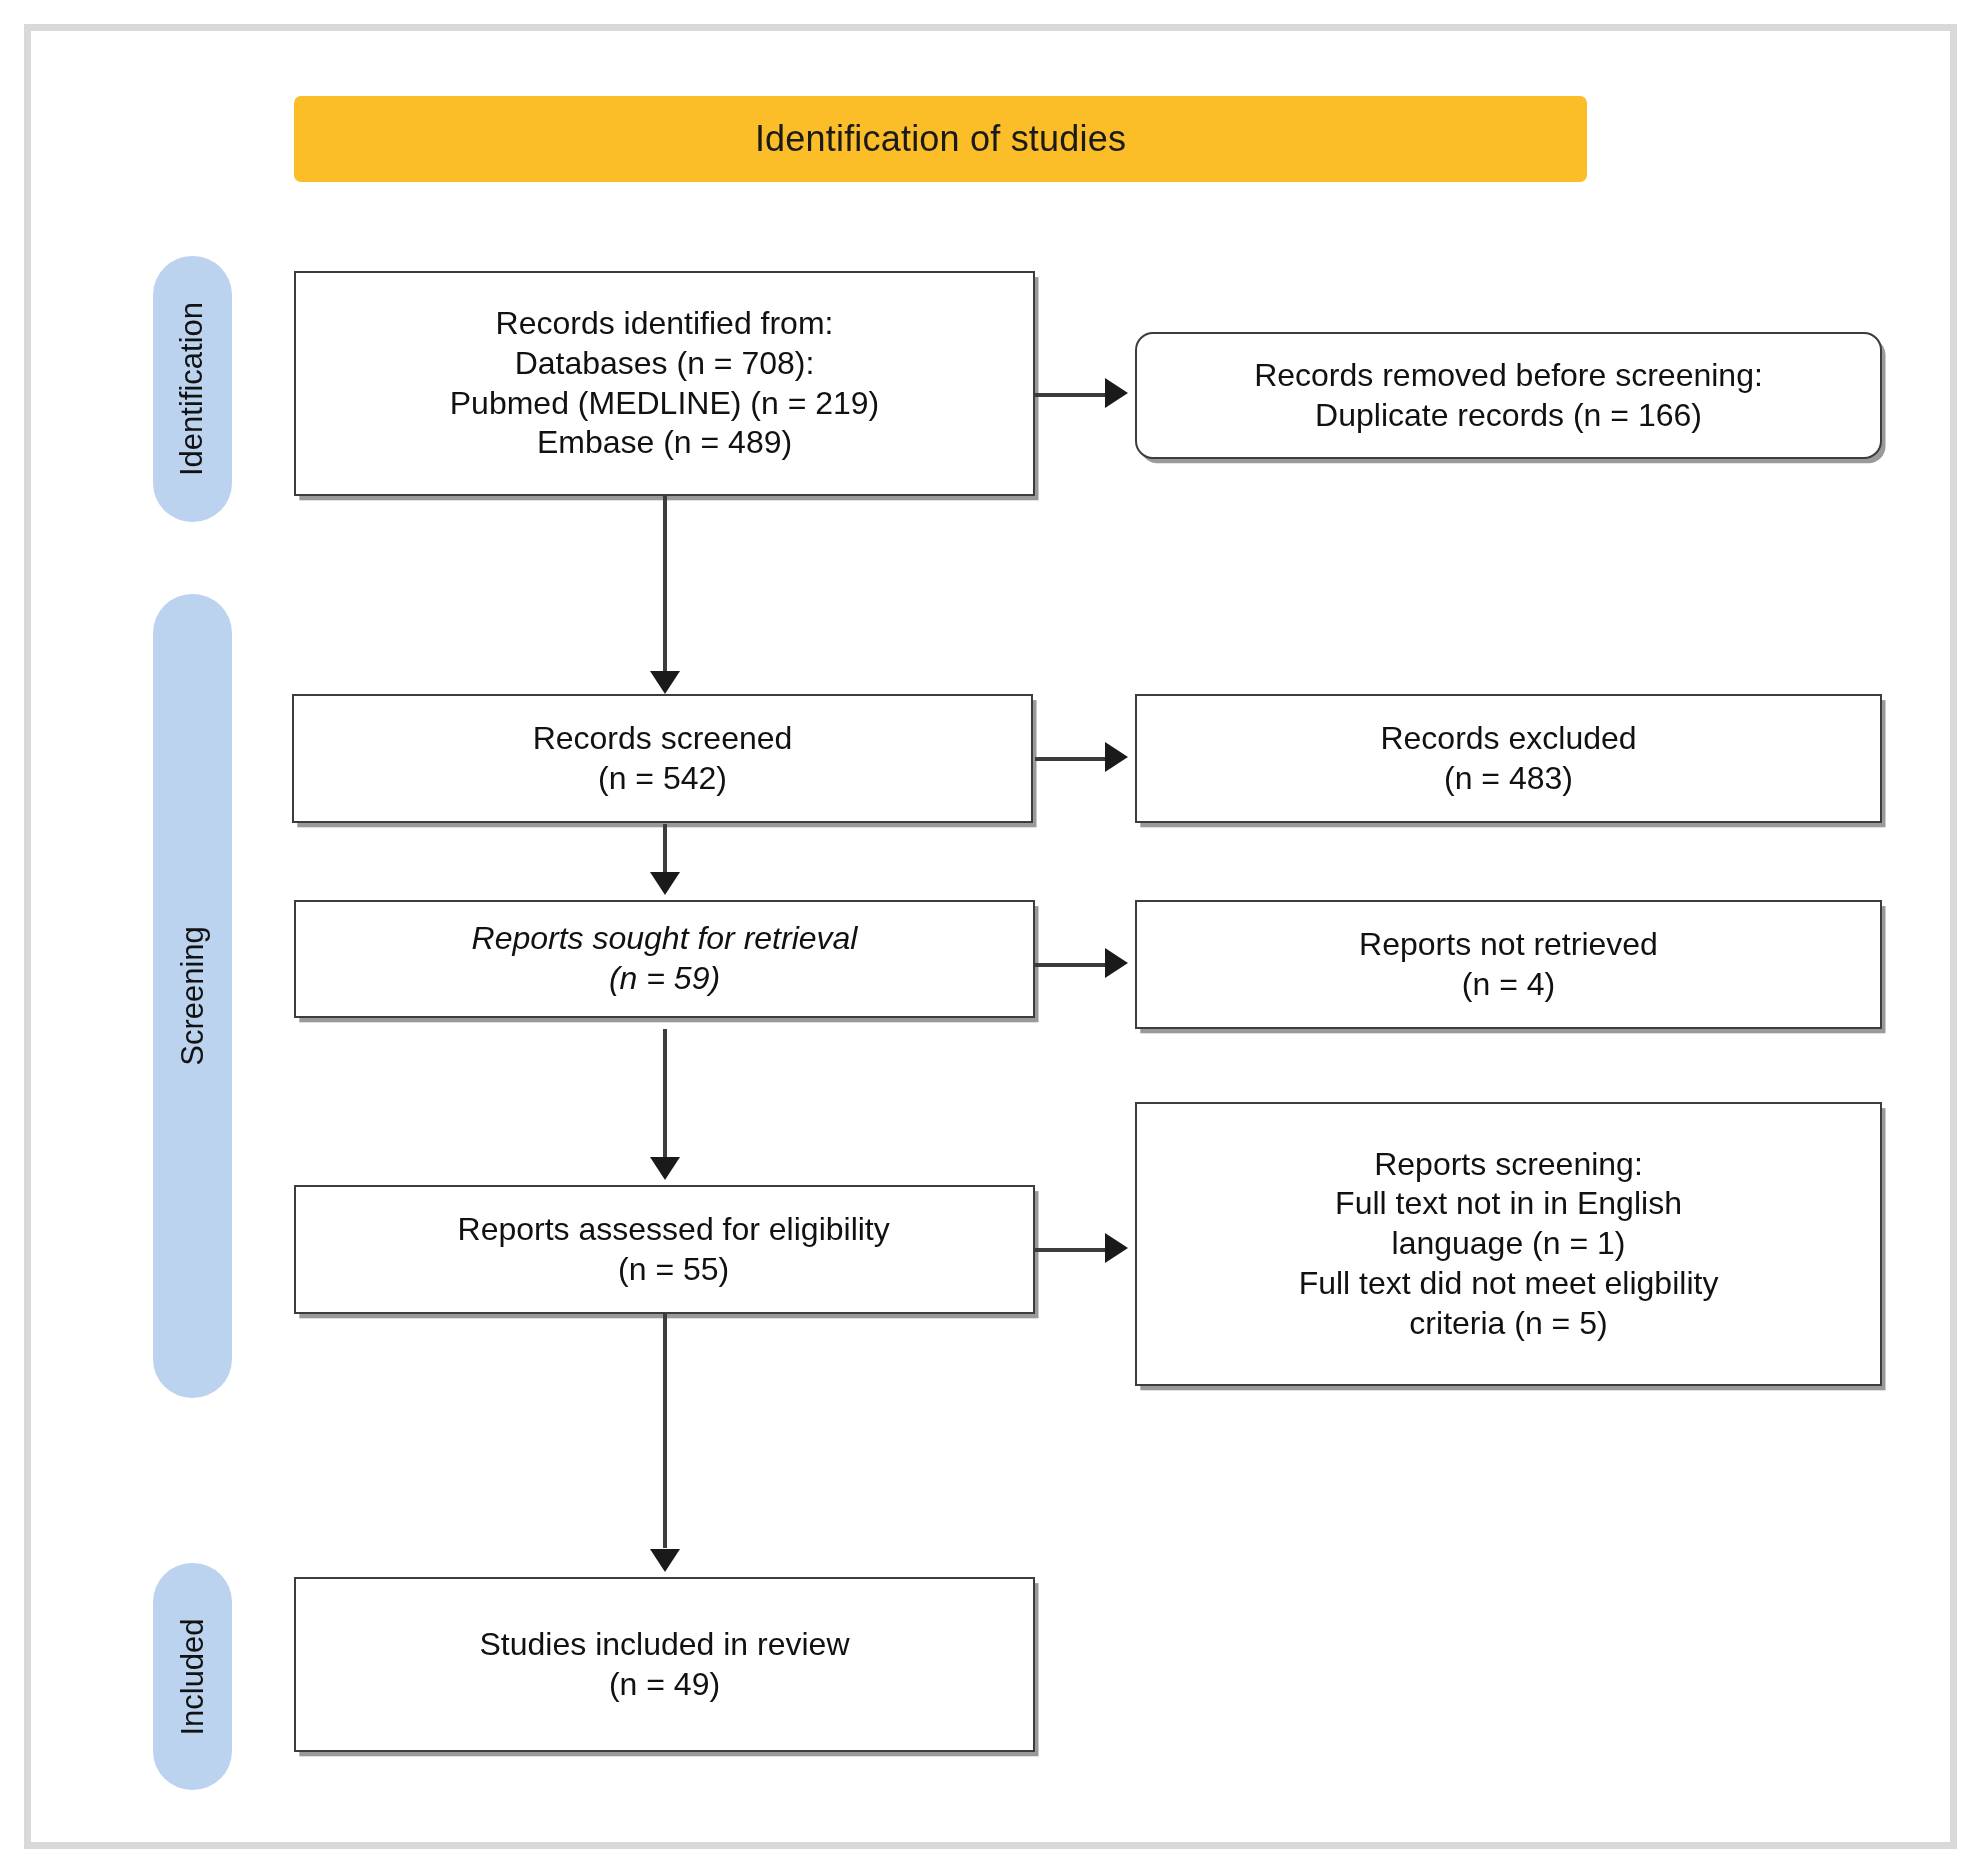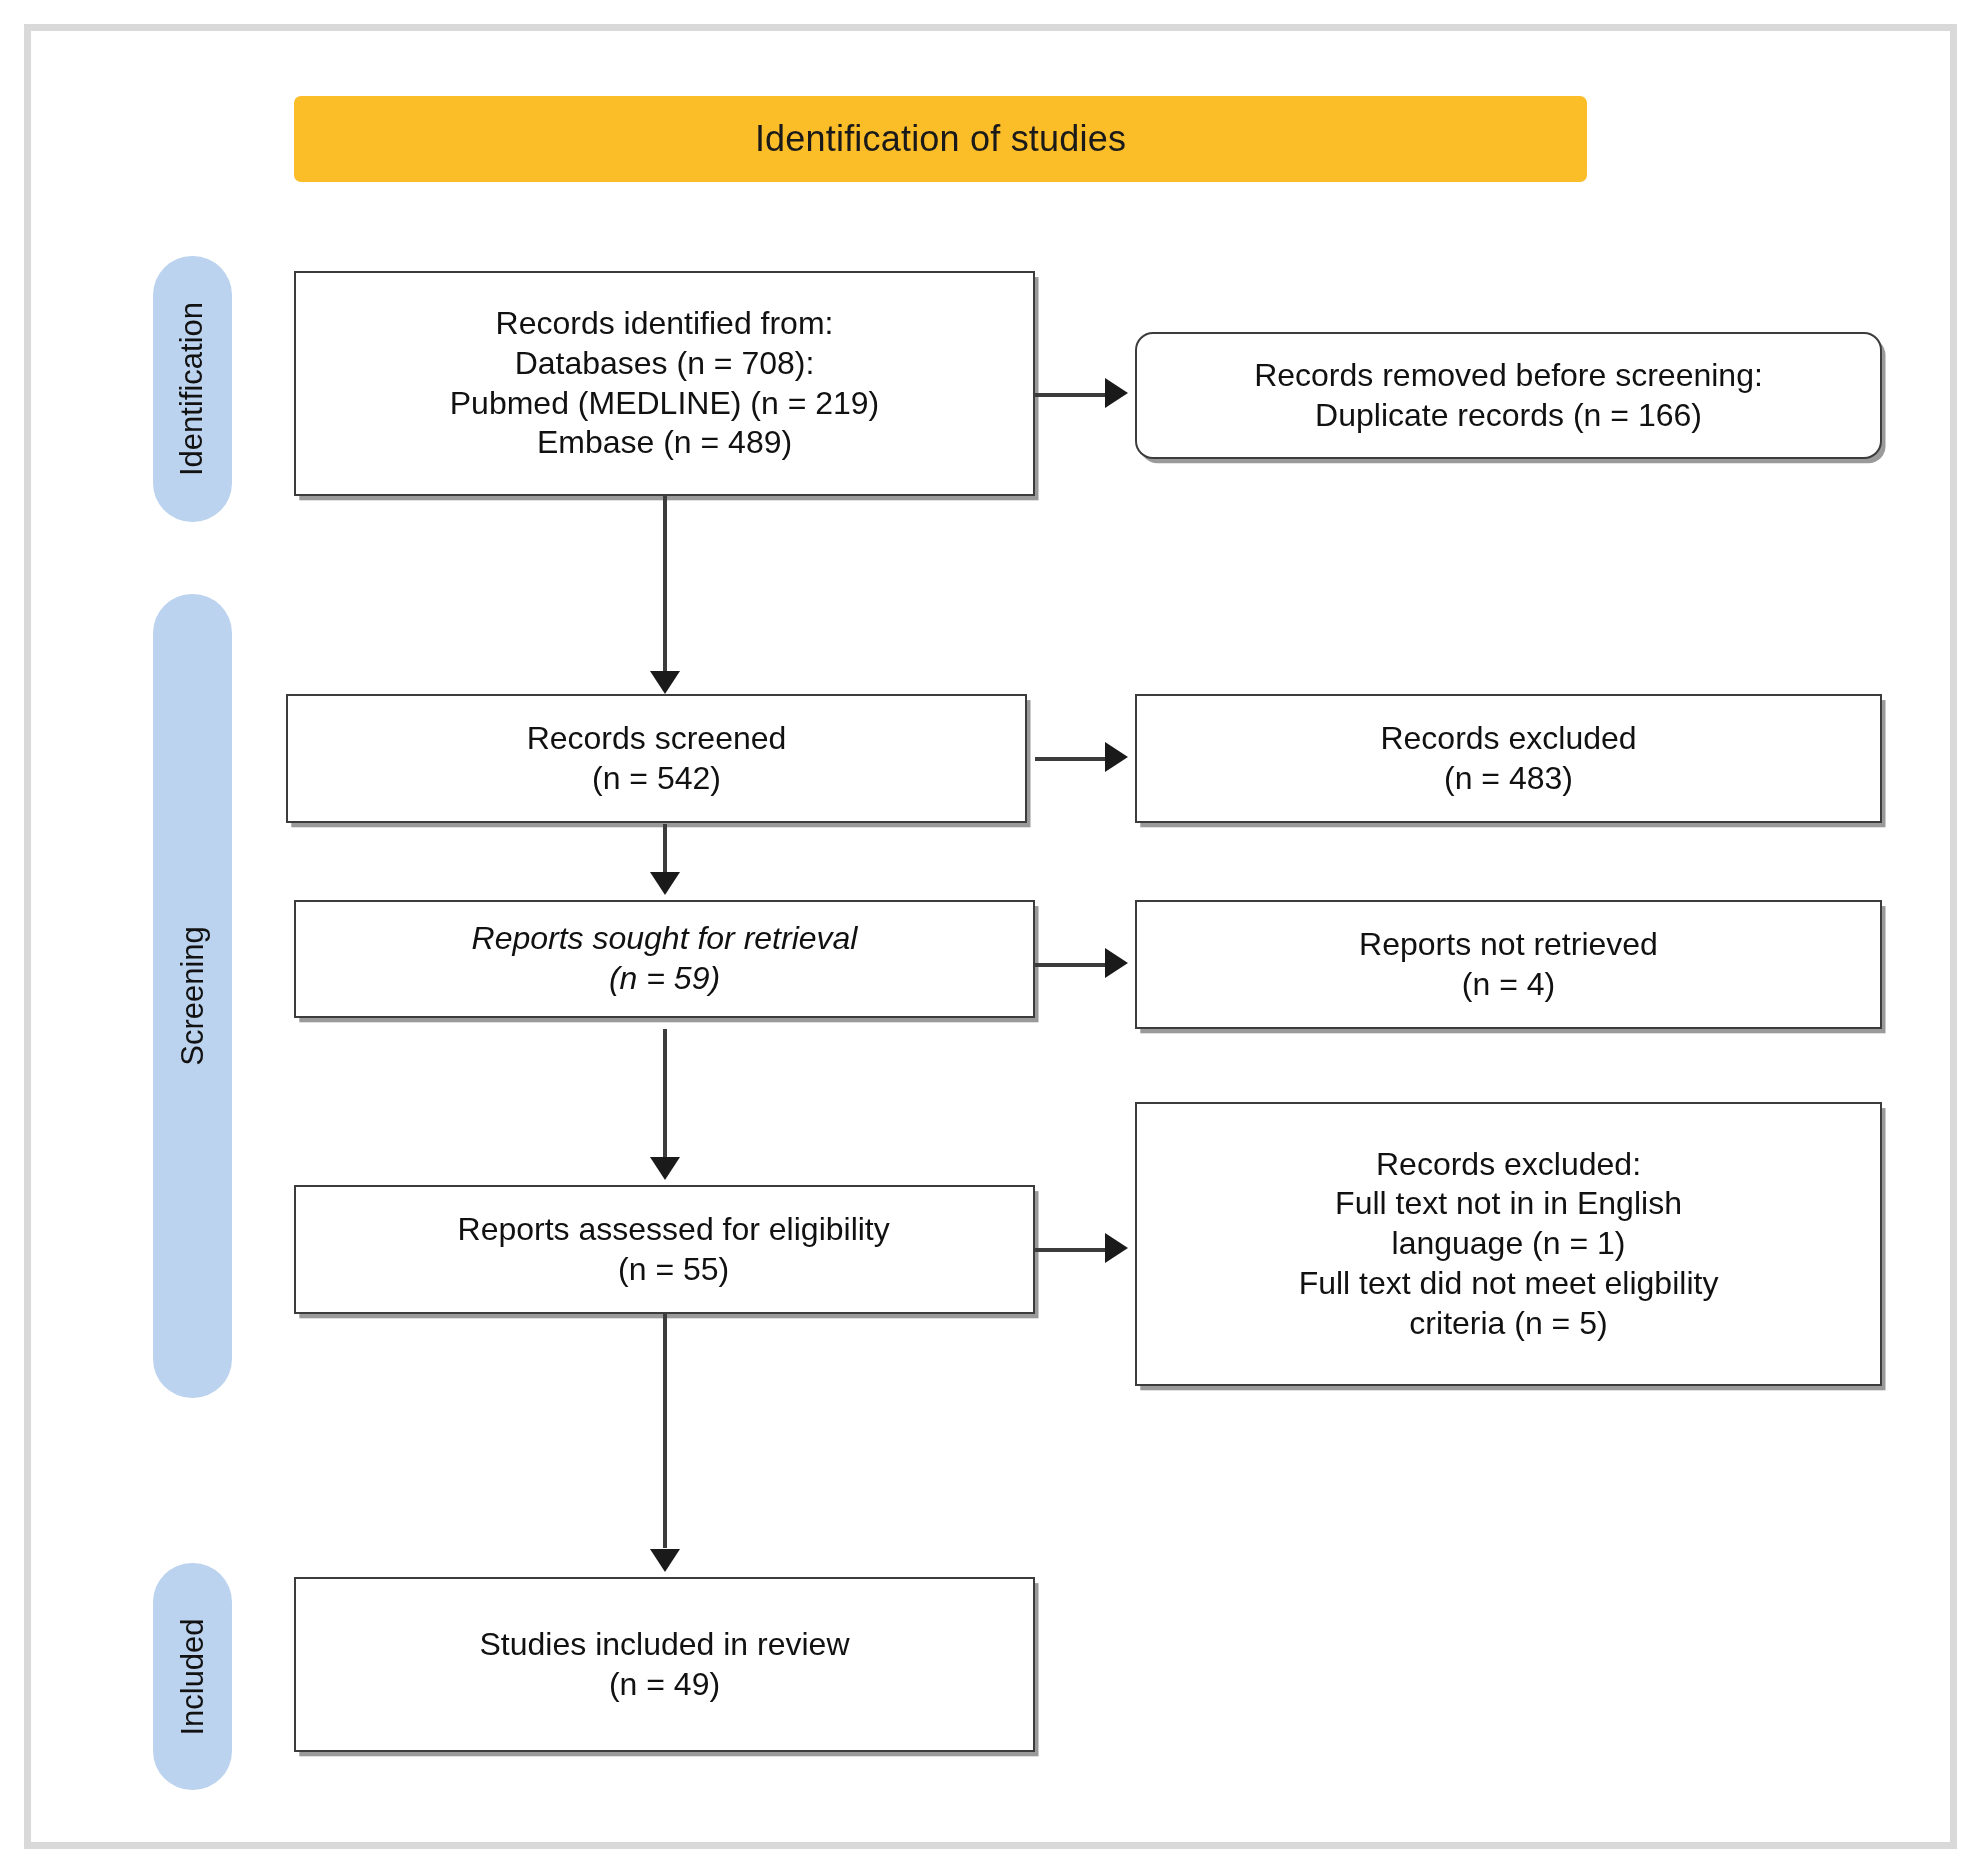--- a/index.html
+++ b/index.html
@@ -92,21 +92,21 @@
   .flow-box .line {
     font-size: 32px;
     line-height: 1.24;
     color: #111111;
     white-space: nowrap;
     font-family: "Liberation Sans", sans-serif;
   }
 
   
   #box-identified      { left: 294px; top: 271px;  width: 741px; height: 225px; }
-  #box-screened        { left: 286px; top: 694px;  width: 741px; height: 129px; }
+  #box-screened        { left: 292px; top: 694px;  width: 741px; height: 129px; }
   #box-sought          { left: 294px; top: 900px; width: 741px; height: 118px; font-style: italic; }
   #box-assessed        { left: 294px; top: 1185px; width: 741px; height: 129px; padding-left: 27px; }
   #box-included        { left: 294px; top: 1577px; width: 741px; height: 175px; }
 
   
   #box-removed         { left: 1135px; top: 332px;  width: 747px; height: 127px; border-radius: 18px; }
   #box-excluded-recs   { left: 1135px; top: 694px;  width: 747px; height: 129px; }
   #box-not-retrieved   { left: 1135px; top: 900px; width: 747px; height: 129px; text-align: center; }
   #box-reports-excluded{ left: 1135px; top: 1102px; width: 747px; height: 284px; }
 
@@ -191,21 +191,21 @@
     <span class="line">Records excluded</span>
     <span class="line">(n = 483)</span>
   </div>
 
   <div class="flow-box" id="box-not-retrieved">
     <span class="line">Reports not retrieved</span>
     <span class="line">(n = 4)</span>
   </div>
 
   <div class="flow-box" id="box-reports-excluded">
-    <span class="line">Records excluded:</span>
+    <span class="line">Reports screening:</span>
     <span class="line">Full text not in in English</span>
     <span class="line">language (n = 1)</span>
     <span class="line">Full text did not meet eligbility</span>
     <span class="line">criteria (n = 5)</span>
   </div>
 
   <div class="conn h-line" style="left:1035px; top:393px; width:70px;"></div>
   <div class="arrow-right" style="left:1105px; top:378px;"></div>
 
   <div class="conn v-line" style="left:663px; top:496px; height:175px;"></div>

